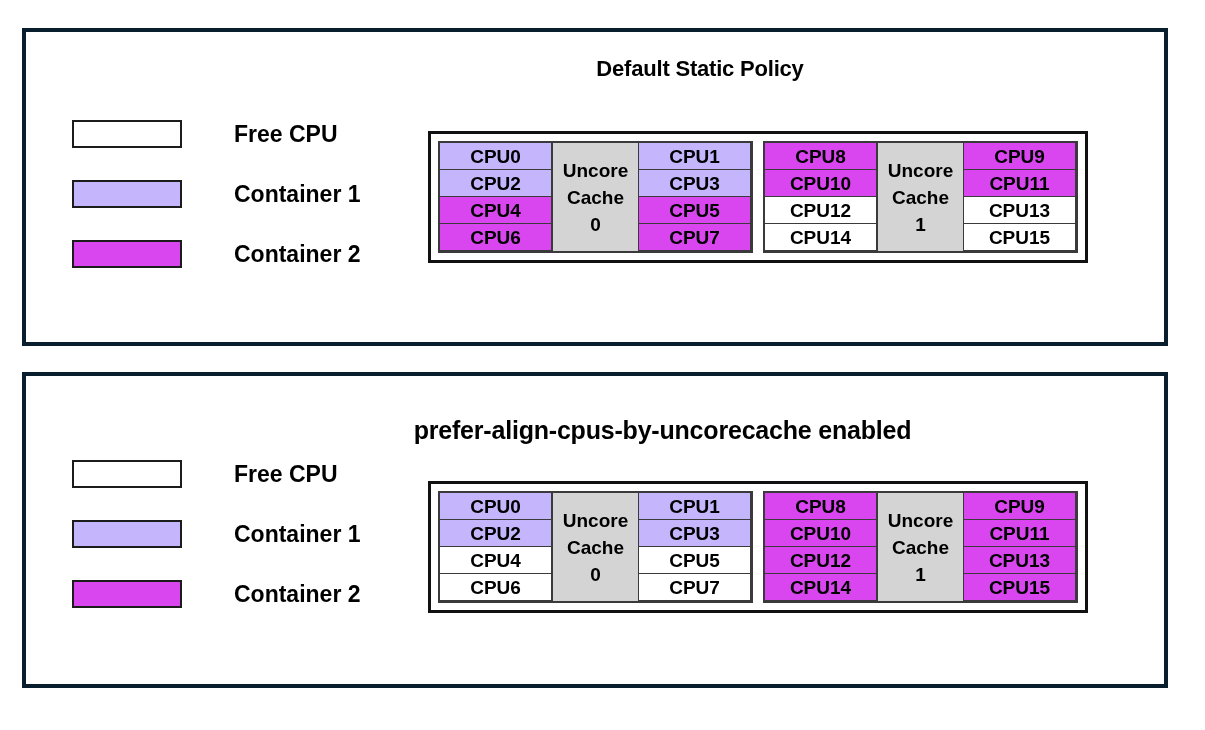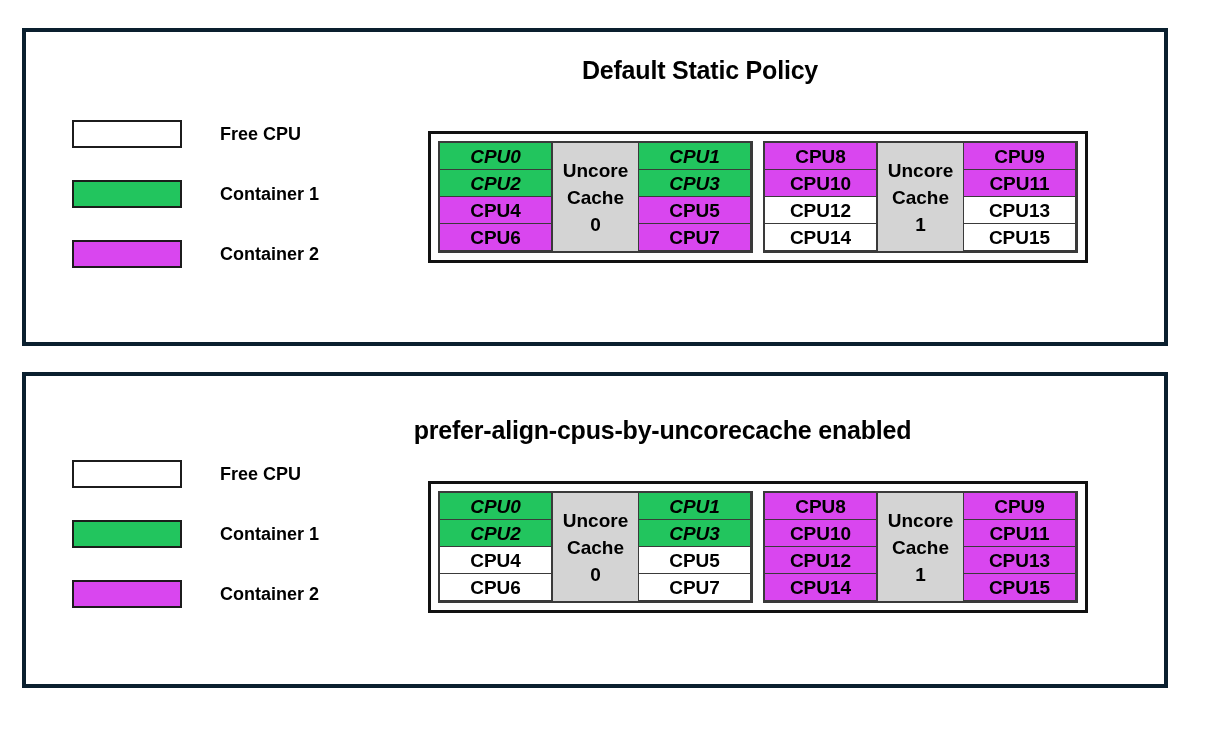--- a/index.html
+++ b/index.html
@@ -27,21 +27,21 @@
   #panel-bottom { top: 372px; height: 316px; }
 
   .panel-title {
     position: absolute;
     width: 100%;
     text-align: center;
     font-weight: bold;
     color: #000000;
     letter-spacing: -0.2px;
   }
-  #title-top    { top: 56px;  font-size: 25px; padding-left: 195px; box-sizing: border-box; }
+  #title-top    { top: 56px;  font-size: 22px; padding-left: 195px; box-sizing: border-box; }
   #title-bottom { top: 416px; font-size: 25px; padding-left: 120px; box-sizing: border-box; }
 
   
   .legend {
     position: absolute;
     left: 50px;
   }
   #legend-top    { top: 104px; }
   #legend-bottom { top: 444px; }
 
@@ -51,22 +51,22 @@
     height: 60px;
   }
   .legend-swatch {
     width: 110px;
     height: 28px;
     border: 2px solid #1c1c1c;
     box-sizing: border-box;
     margin-left: 22px;
   }
   .legend-label {
-    margin-left: 38px;
-    font-size: 18px;
+    margin-left: 52px;
+    font-size: 23px;
     font-weight: bold;
     color: #000000;
     white-space: nowrap;
   }
 
   
   .diagram {
     position: absolute;
     border: 3px solid #111111;
     background: #ffffff;
@@ -113,21 +113,21 @@
   .cache-line {
     font-size: 19px;
     font-weight: bold;
     color: #000000;
     line-height: 27px;
     text-align: center;
   }
 
   
   .fill-free { background: #ffffff; }
-  .fill-c1   { background: #22c55e; font-style: italic; }
+  .fill-c1   { background: #c4b5fd; }
   .fill-c2   { background: #d946ef; }
 </style>
 </head>
 <body>
 
 <div class="panel" id="panel-top"></div>
 <div class="panel-title" id="title-top">Default Static Policy</div>
 <div class="legend" id="legend-top">
     <div class="legend-row">
       <div class="legend-swatch fill-free"></div>

